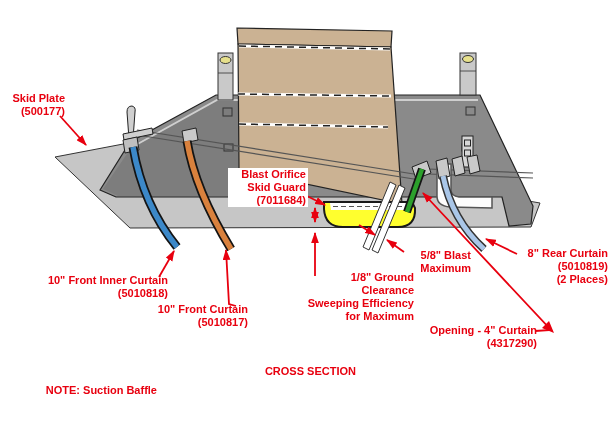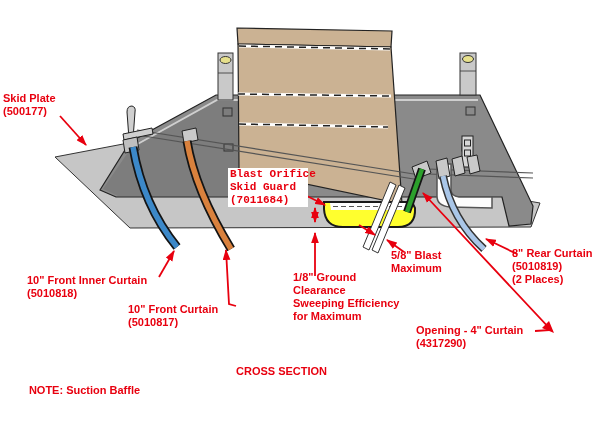--- a/index.html
+++ b/index.html
@@ -1,22 +1,22 @@
 <!DOCTYPE html>
 <html><head>
 <meta charset="utf-8">
 <style>
   html,body{margin:0;padding:0;background:#fff;}
   .stage{position:relative;width:611px;height:429px;background:#ffffff;overflow:hidden;
          font-family:"Liberation Sans",sans-serif;}
   .stage svg{position:absolute;left:0;top:0;}
   .lbl{position:absolute;color:#e8000f;font:bold 11px/13px "Liberation Sans",sans-serif;
-       text-align:left;white-space:nowrap;}
+       text-align:right;white-space:nowrap;}
   .lbl.bg{background:#ffffff;padding:0 2px;}
-  .lbl.left{text-align:center;}
+  .lbl.left{text-align:right;}
 </style>
 </head>
 <body>
 
 <div class="stage">
 
 <svg width="611" height="429" viewBox="0 0 611 429">
   <defs>
     <marker id="ah" viewBox="0 0 10 7" refX="9" refY="3.5" markerWidth="11" markerHeight="8" markerUnits="userSpaceOnUse" orient="auto-start-reverse">
       <path d="M0,0 L10,3.5 L0,7 Z" fill="#e8000f"></path>
@@ -112,21 +112,21 @@
     <path d="M535,331 L551,330 L423,193" marker-end="url(#ah)"></path>
   </g>
   <polygon points="554,333 542,328 549,321" fill="#e8000f"></polygon>
 </svg>
 
 <div class="lbl" style="left:3px;top:92px;width:62px;">
   <div>Skid Plate</div>
   <div>(500177)</div>
 </div>
 
-<div class="lbl bg" style="left:228px;top:168px;width:76px;font-family:Liberation Mono, monospace;">
+<div class="lbl bg" style="left:228px;top:168px;width:76px;">
   <div>Blast Orifice</div>
   <div>Skid Guard</div>
   <div>(7011684)</div>
 </div>
 
 <div class="lbl" style="left:27px;top:274px;width:141px;">
   <div>10" Front Inner Curtain</div>
   <div>(5010818)</div>
 </div>
 

